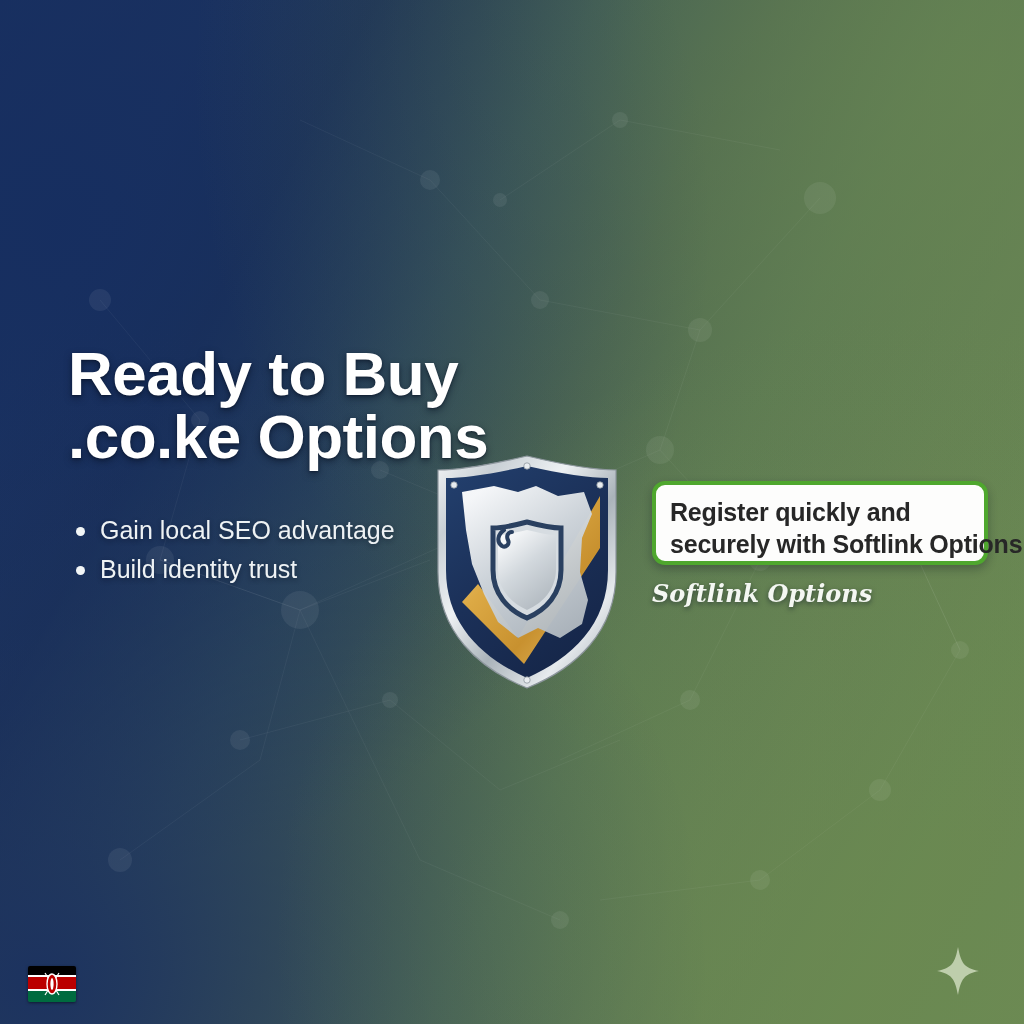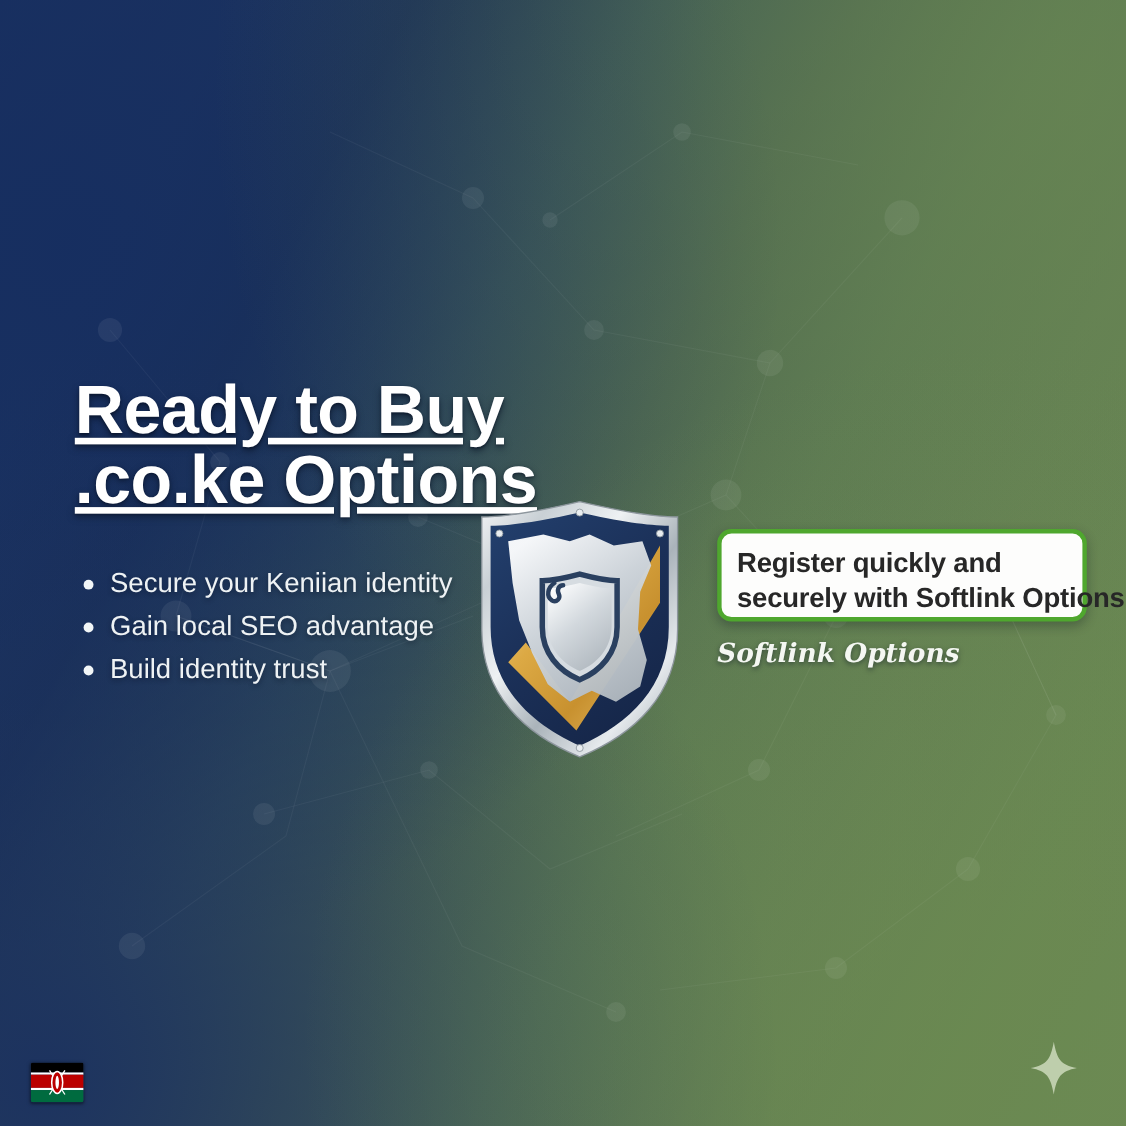--- a/index.html
+++ b/index.html
@@ -55,21 +55,20 @@
     position: absolute;
     left: 68px;
     top: 300px;
     width: 620px;
     color: #ffffff;
     font-size: 62px;
     line-height: 1.02;
     font-weight: 800;
     letter-spacing: -0.5px;
     text-shadow: 0 3px 7px rgba(8,16,34,0.55), 0 1px 2px rgba(8,16,34,0.5);
-    text-decoration: underline;
   }
   .headline .l2 { display: block; }
 
   
   .bullets {
     position: absolute;
     left: 70px;
     top: 518px;
     width: 420px;
     list-style: none;
@@ -222,21 +221,20 @@
       <circle cx="500" cy="200" r="7"></circle>
     </g>
   </svg>
 
   <h1 class="headline">
     <span>Ready to Buy</span>
     <span class="l2">.co.ke Options</span>
   </h1>
 
   <ul class="bullets">
-    <li>Secure your Keniian identity</li>
     <li>Gain local SEO advantage</li>
     <li>Build identity trust</li>
   </ul>
 
   <svg class="shield" viewBox="0 0 190 238">
     <defs>
       <linearGradient id="metal" x1="0" y1="0" x2="1" y2="1">
         <stop offset="0%" stop-color="#f2f4f6"></stop>
         <stop offset="18%" stop-color="#c9d0d5"></stop>
         <stop offset="38%" stop-color="#eef1f3"></stop>

